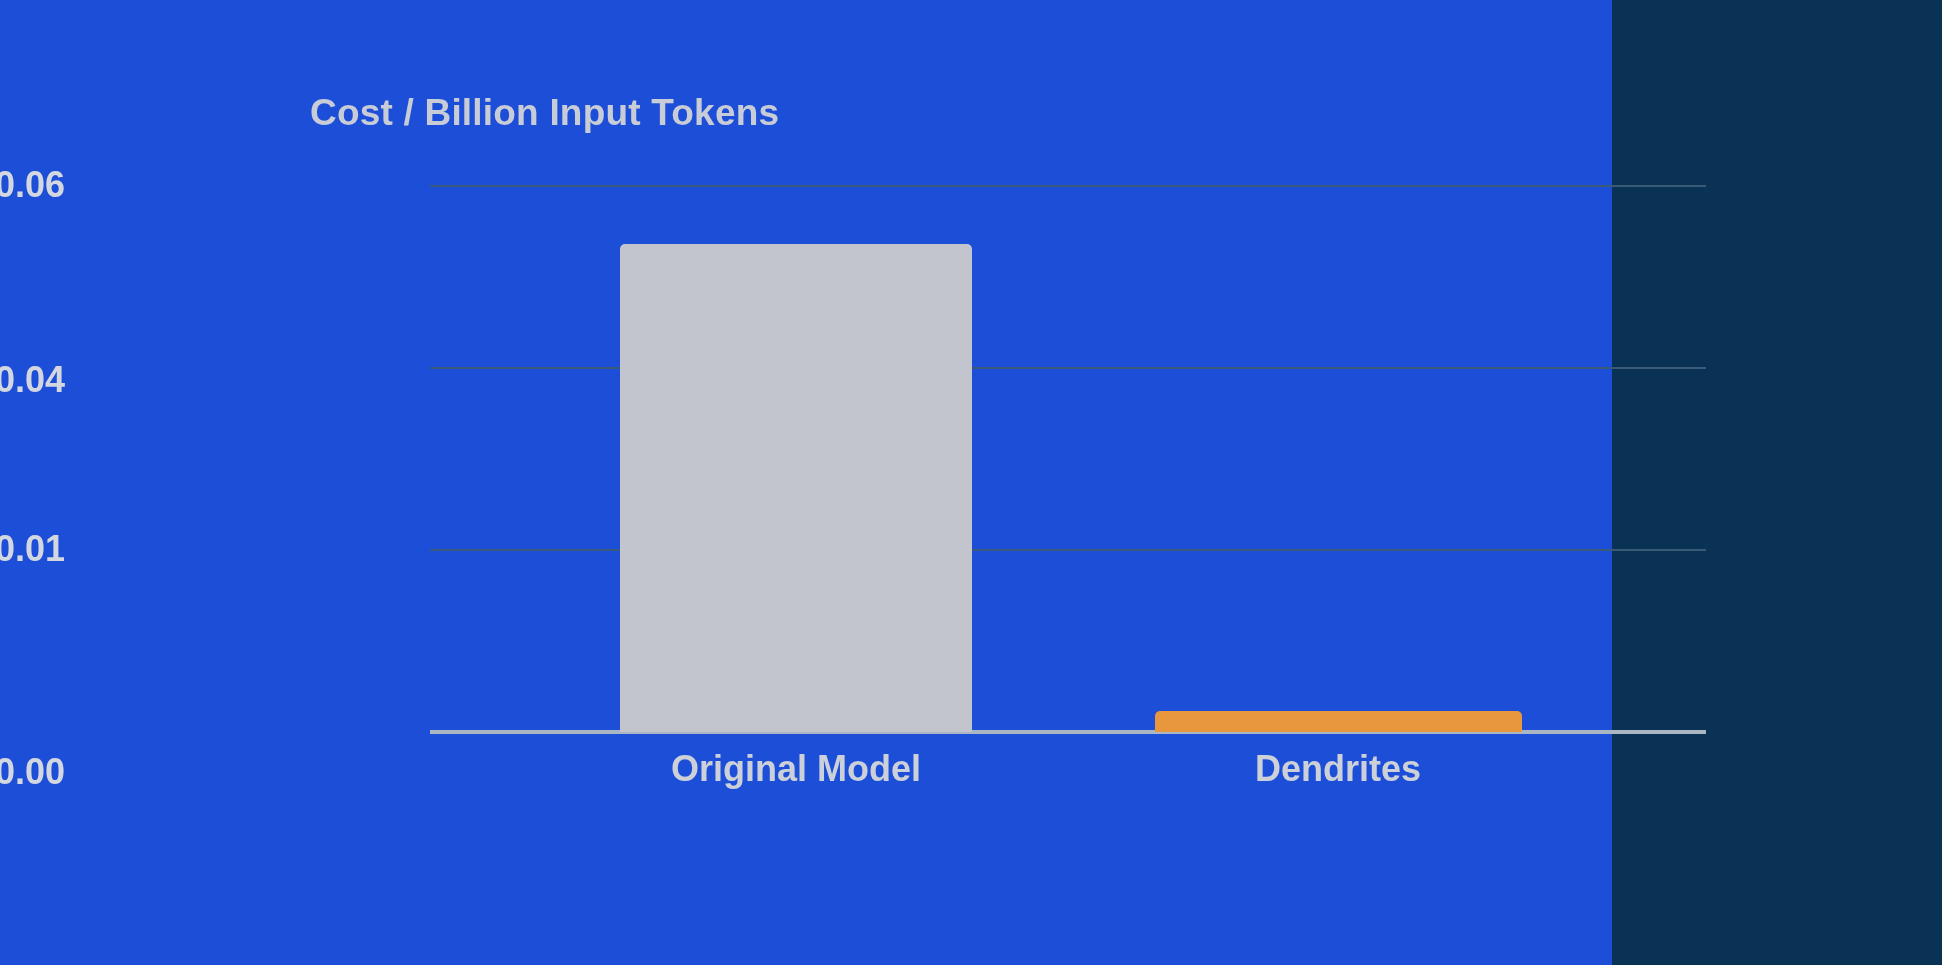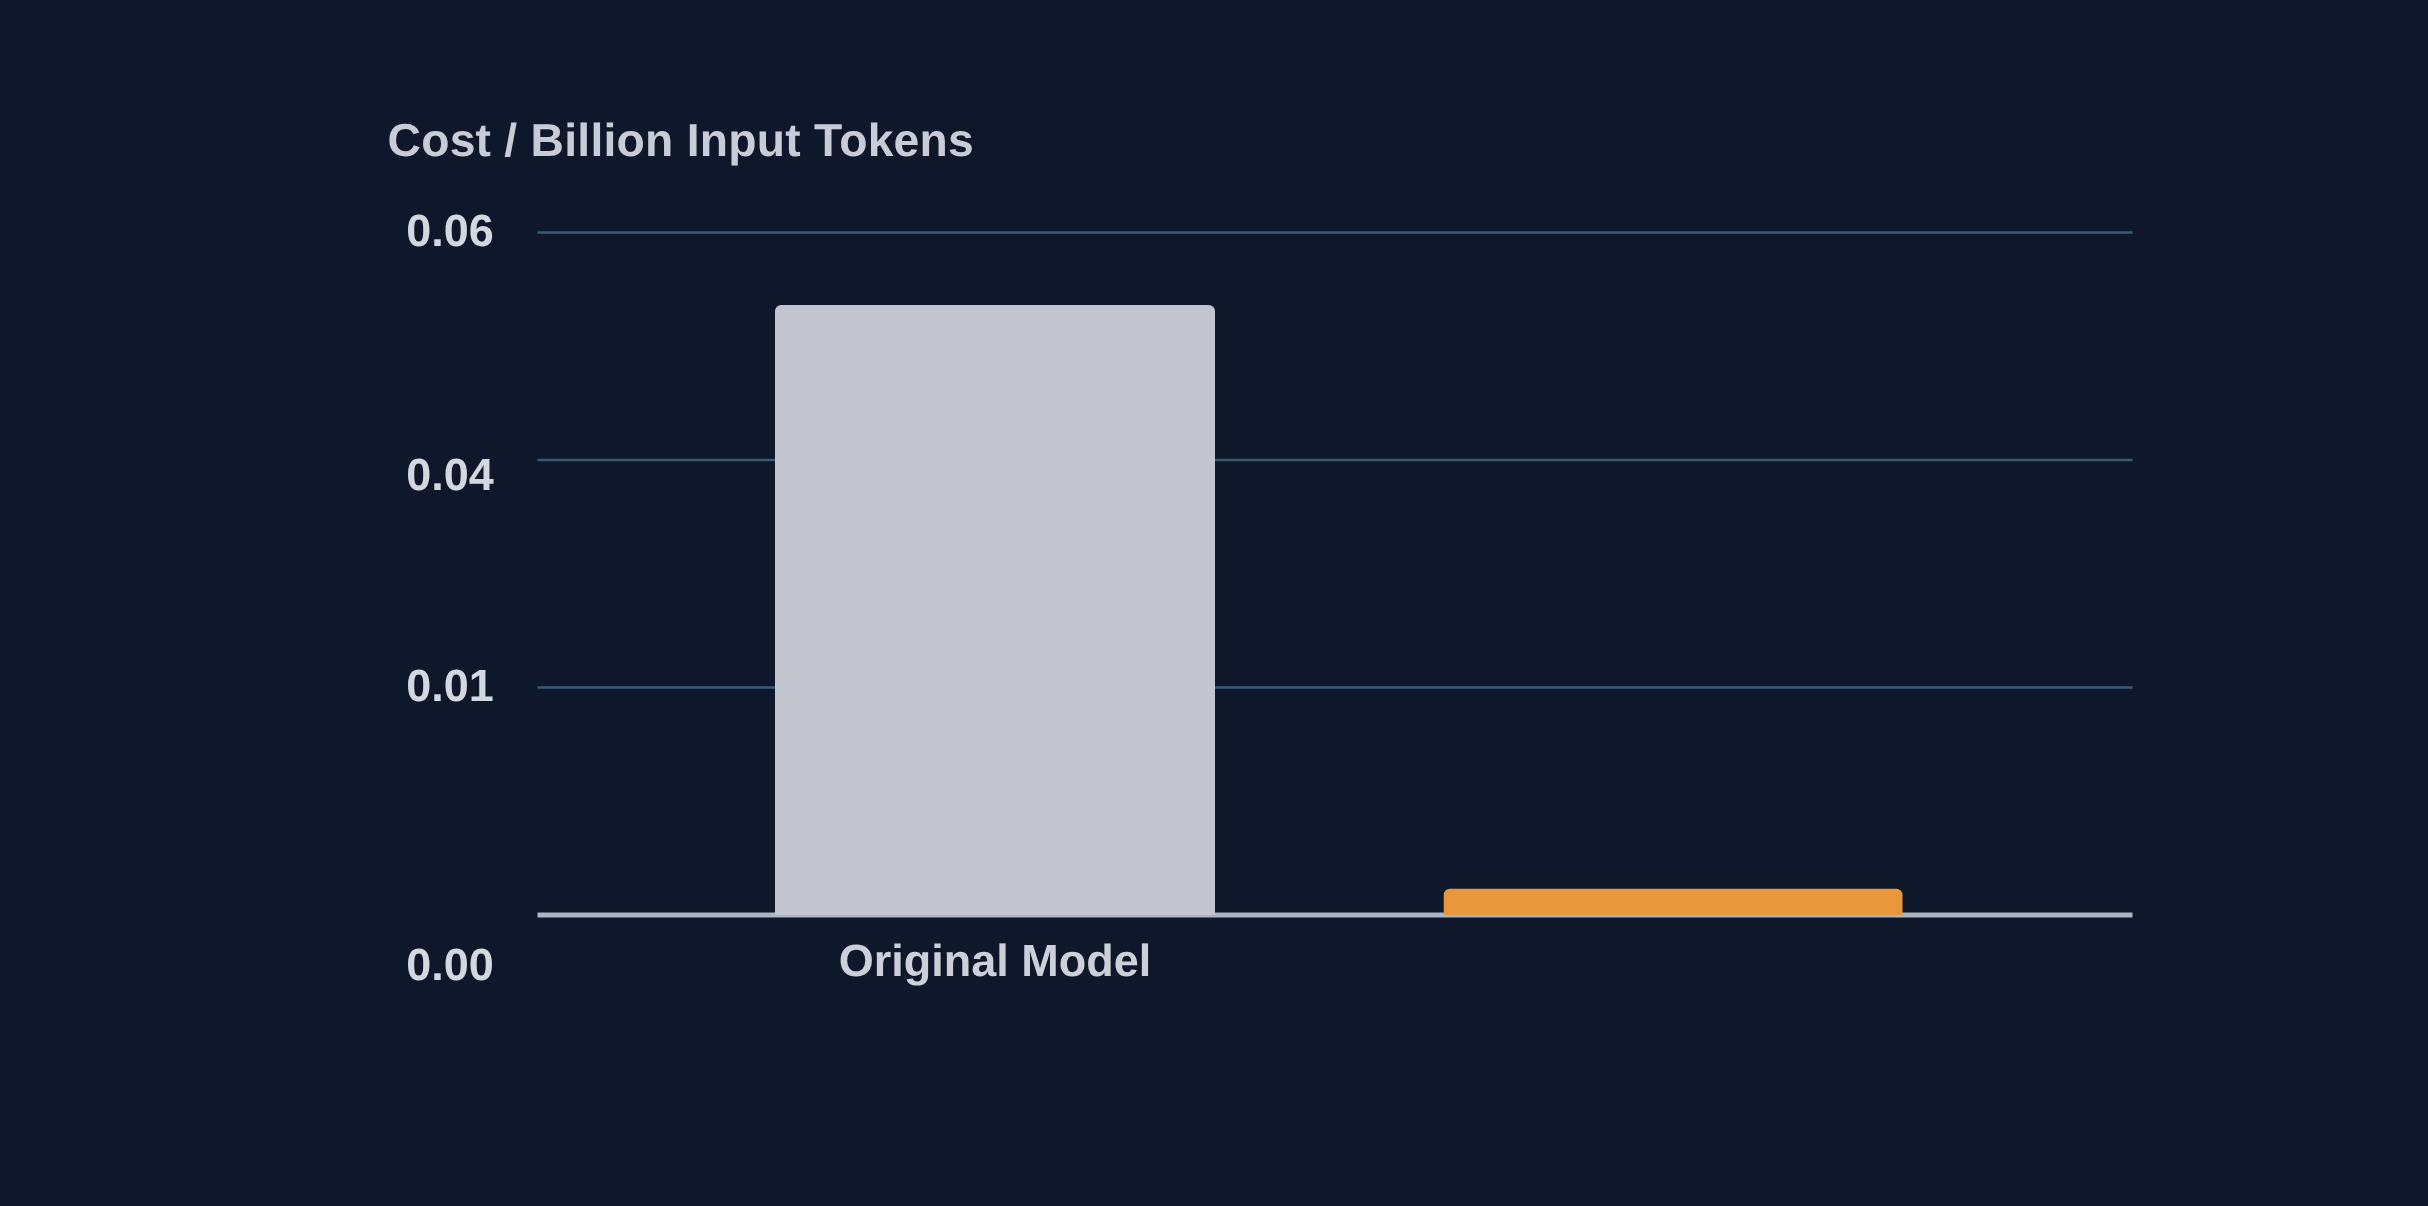--- a/index.html
+++ b/index.html
@@ -9,23 +9,23 @@
   }
   body {
     width: 1942px;
     height: 965px;
     overflow: hidden;
     font-family: "Liberation Sans", sans-serif;
   }
 
   .chart-root {
     position: relative;
-    width: 1942px;
+    width: 1612px;
     height: 965px;
-    background: #0f172a;
+    background: #1d4ed8;
   }
 
   
   .chart-title {
     position: absolute;
     left: 310px;
     top: 92px;
     font-size: 37px;
     font-weight: bold;
     color: #c8ccd6;
@@ -113,15 +113,16 @@
     <div class="bar series-original" style="left:190px; width:352px; height:488px;"></div>
 
     <div class="bar series-reduced" style="left:725px; width:367px; height:21px;"></div>
   </div>
 
   <div class="xtick" style="left:796px; width:460px;">
     <div>Original Model</div>
   </div>
 
   <div class="xtick" style="left:1338px; width:520px;">
+    <div>Dendrites</div>
   </div>
 
 </div>
 
 </body></html>

